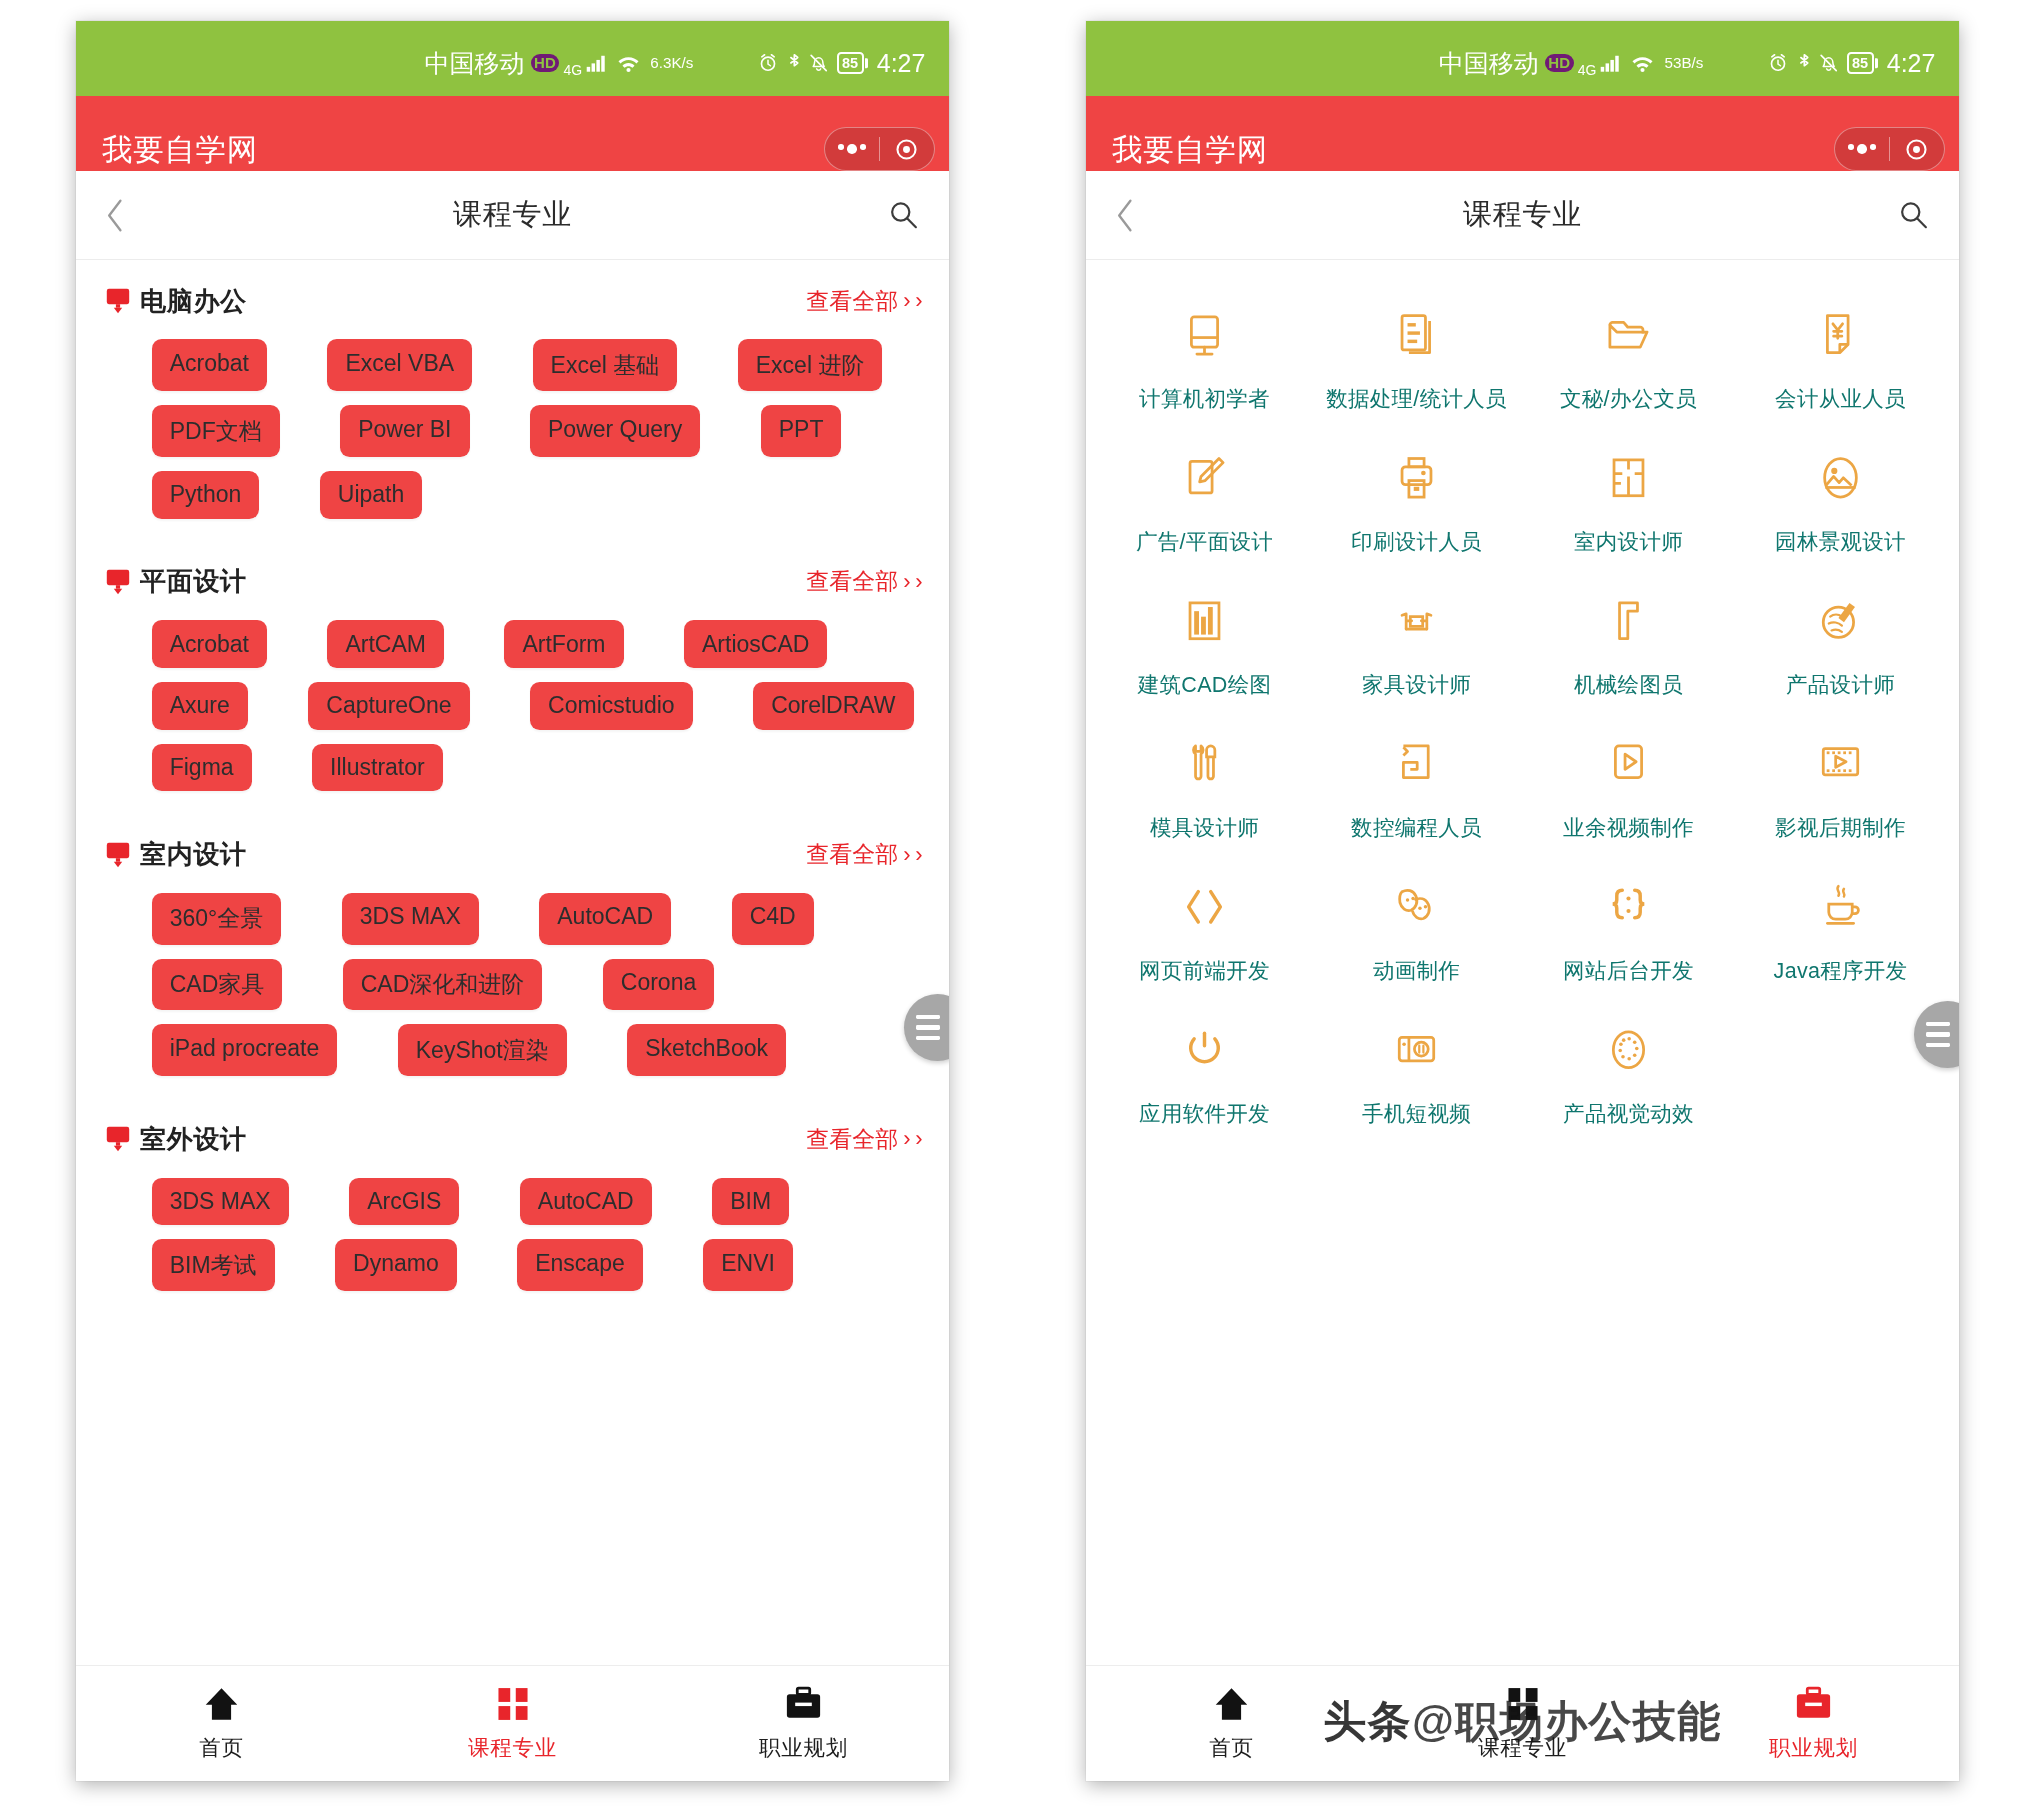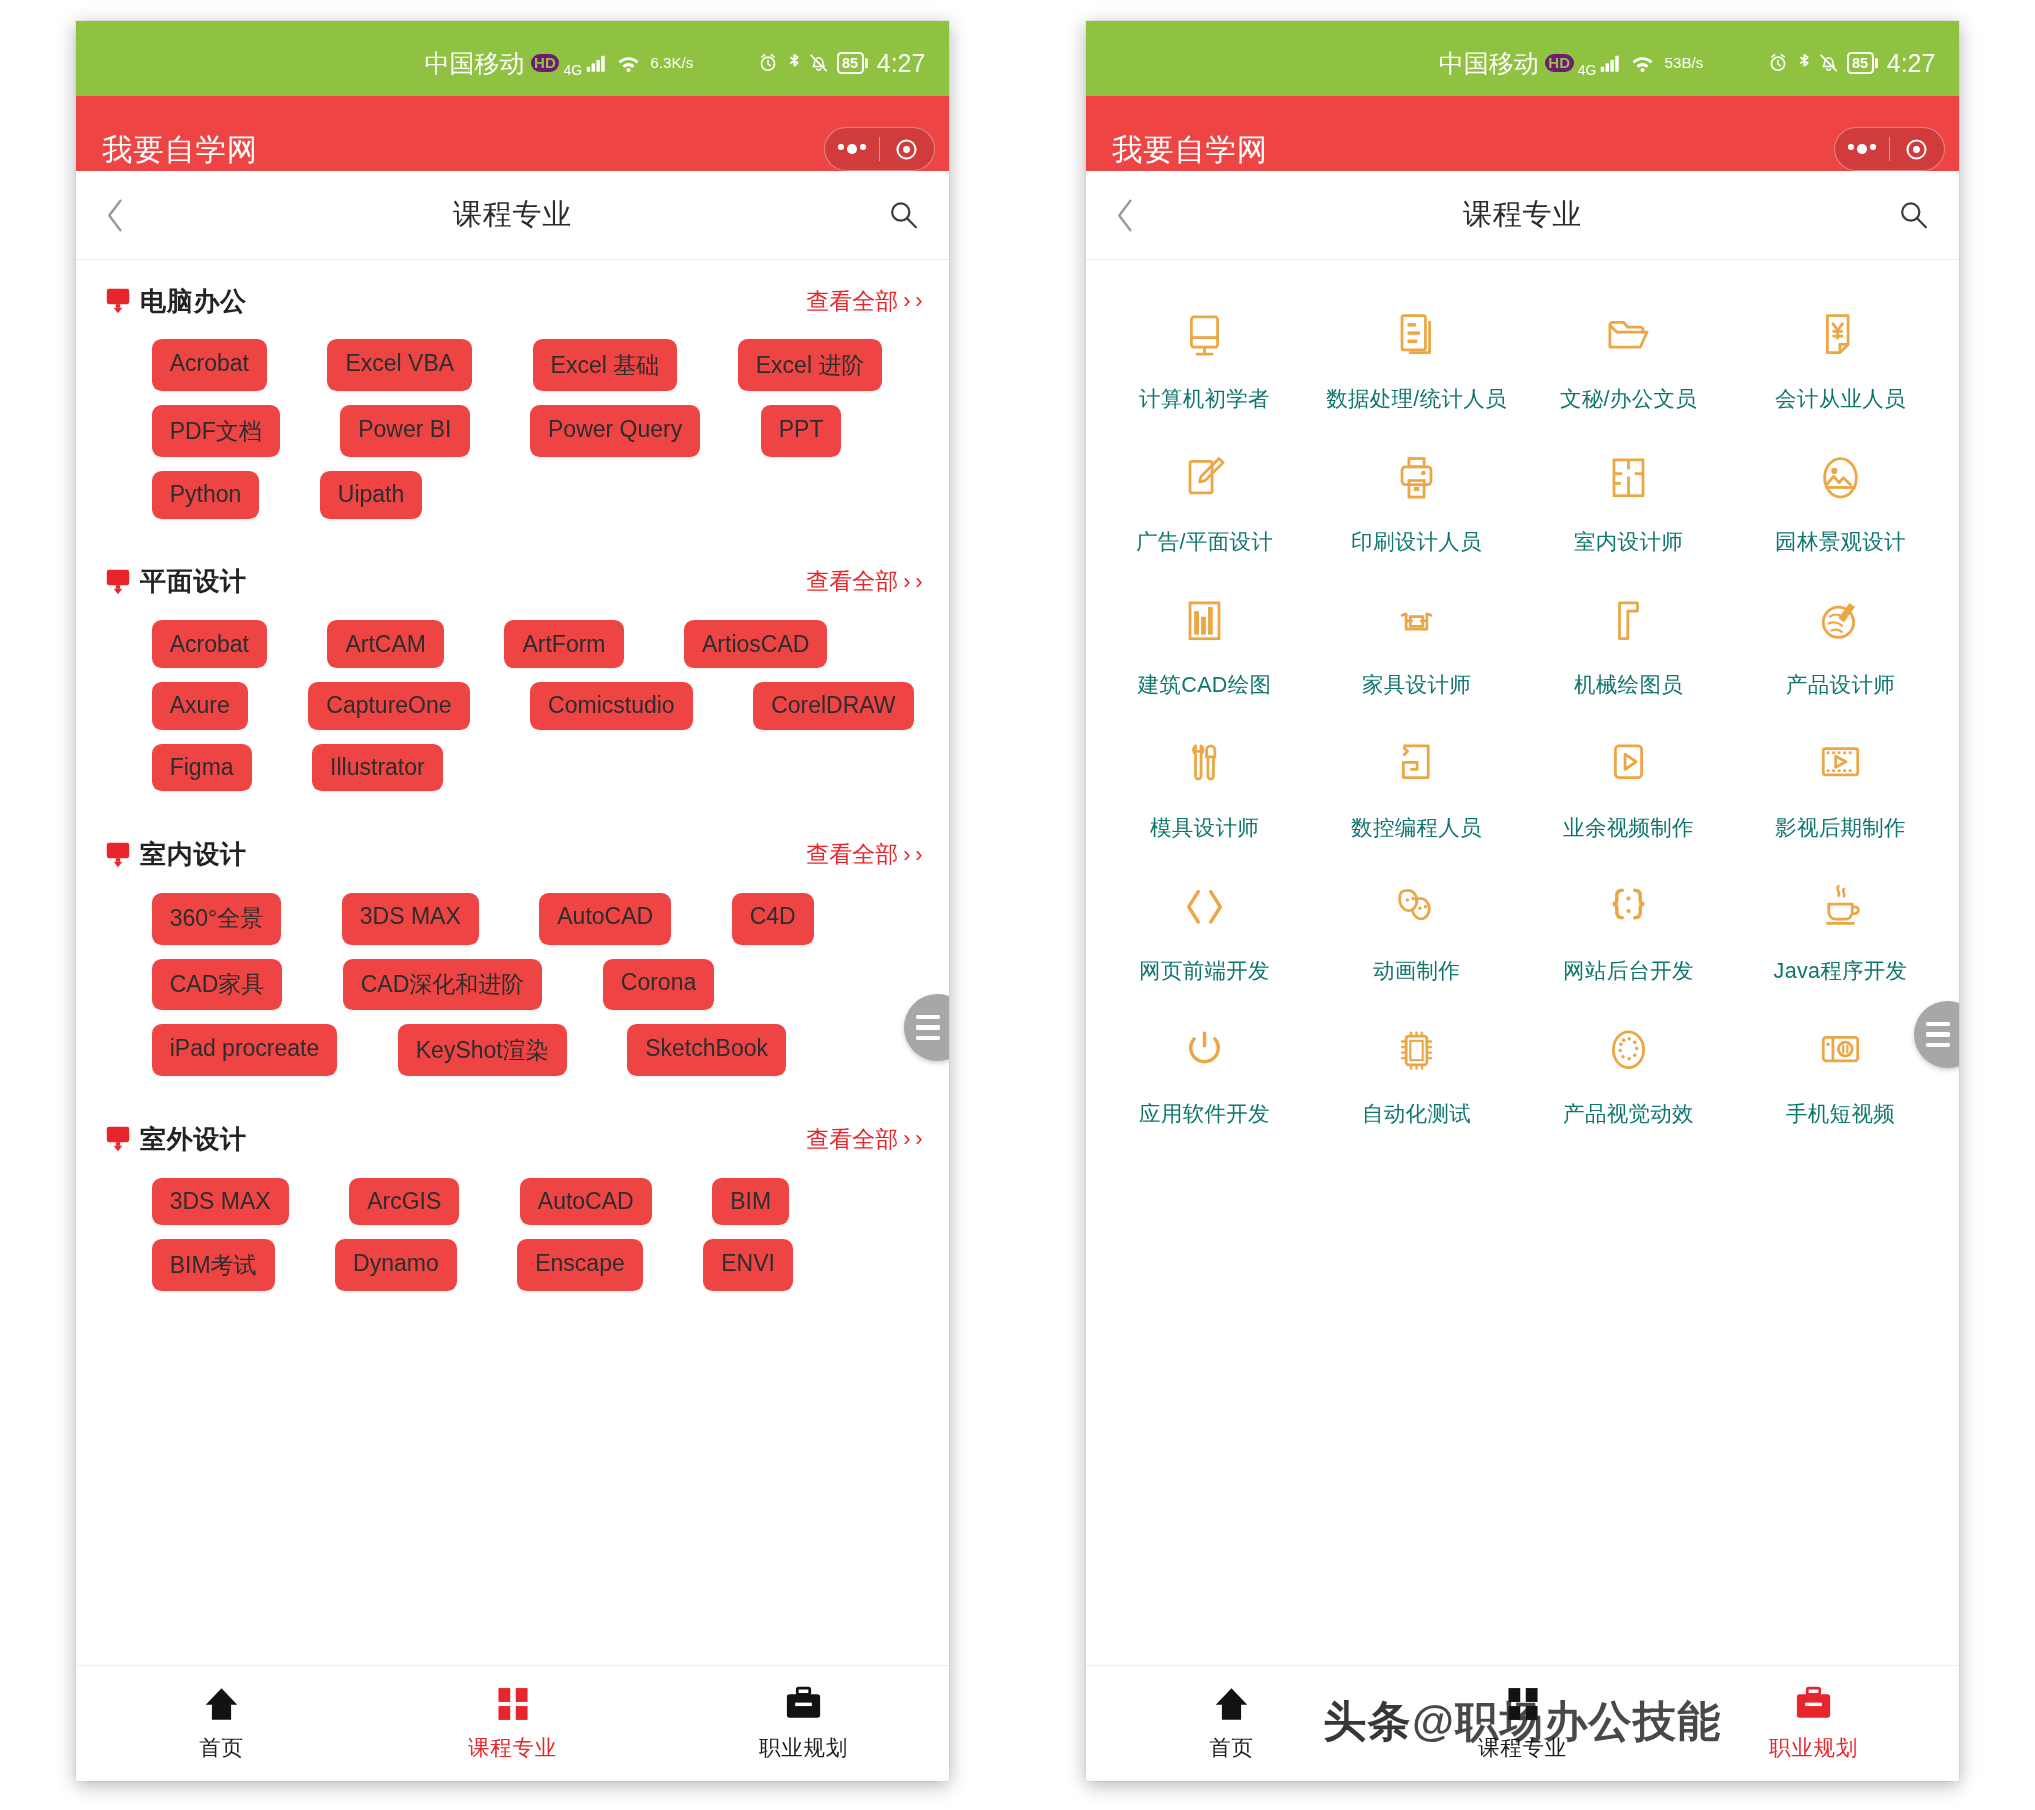--- a/index.html
+++ b/index.html
@@ -749,60 +749,48 @@
               <svg width="51" height="51" viewBox="0 0 74 74">
                 <path d="M37 12v18" stroke="#eca644" stroke-width="5" stroke-linecap="round"></path>
                 <path d="M22 20a20 20 0 1030 0" fill="none" stroke="#eca644" stroke-width="5" stroke-linecap="round"></path>
               </svg>
             </span>
             <span class="glabel">应用软件开发</span>
           </div>
           <div class="gcell">
             <span class="gicon">
               <svg width="51" height="51" viewBox="0 0 74 74">
-                <rect x="22" y="16" width="30" height="42" rx="4" fill="none" stroke="#eca644" stroke-width="4"></rect>
-                <rect x="28" y="23" width="18" height="28" fill="none" stroke="#eca644" stroke-width="3"></rect>
-                <g stroke="#eca644" stroke-width="3.4" stroke-linecap="round">
-                  <path d="M22 24h-6M22 32h-6M22 40h-6M22 48h-6M52 24h6M52 32h6M52 40h6M52 48h6M29 16v-5M37 16v-5M45 16v-5M29 58v5M37 58v5M45 58v5"></path>
-                </g>
-              </svg>
-            </span>
-            <span class="glabel">自动化测试</span>
+                <rect x="12" y="18" width="50" height="34" rx="4" fill="none" stroke="#eca644" stroke-width="4"></rect>
+                <path d="M26 18v34" stroke="#eca644" stroke-width="4"></path>
+                <circle cx="19" cy="28" r="2.6" fill="#eca644"></circle>
+                <circle cx="44" cy="35" r="10" fill="none" stroke="#eca644" stroke-width="4"></circle>
+                <path d="M41 30v10M47 30v10" stroke="#eca644" stroke-width="3.2" stroke-linecap="round"></path>
+              </svg>
+            </span>
+            <span class="glabel">手机短视频</span>
           </div>
           <div class="gcell">
             <span class="gicon">
               <svg width="51" height="51" viewBox="0 0 74 74">
                 <ellipse cx="37" cy="36" rx="22" ry="26" fill="none" stroke="#eca644" stroke-width="4"></ellipse>
                 <g fill="#eca644">
                   <circle cx="30" cy="22" r="2.6"></circle>
                   <circle cx="38" cy="20" r="2.6"></circle>
                   <circle cx="46" cy="25" r="2.6"></circle>
                   <circle cx="49" cy="34" r="2.6"></circle>
                   <circle cx="46" cy="44" r="2.6"></circle>
                   <circle cx="38" cy="49" r="2.6"></circle>
                   <circle cx="29" cy="46" r="2.6"></circle>
                   <circle cx="25" cy="37" r="2.6"></circle>
                   <circle cx="26" cy="28" r="2.6"></circle>
                 </g>
               </svg>
             </span>
             <span class="glabel">产品视觉动效</span>
           </div>
-          <div class="gcell">
-            <span class="gicon">
-              <svg width="51" height="51" viewBox="0 0 74 74">
-                <rect x="12" y="18" width="50" height="34" rx="4" fill="none" stroke="#eca644" stroke-width="4"></rect>
-                <path d="M26 18v34" stroke="#eca644" stroke-width="4"></path>
-                <circle cx="19" cy="28" r="2.6" fill="#eca644"></circle>
-                <circle cx="44" cy="35" r="10" fill="none" stroke="#eca644" stroke-width="4"></circle>
-                <path d="M41 30v10M47 30v10" stroke="#eca644" stroke-width="3.2" stroke-linecap="round"></path>
-              </svg>
-            </span>
-            <span class="glabel">手机短视频</span>
-          </div>
         </div>
       <div class="fab" style="top: 741px;">
         <span class="bars">
             <i></i>
             <i></i>
             <i></i>
           </span>
       </div>
     </div>
 

